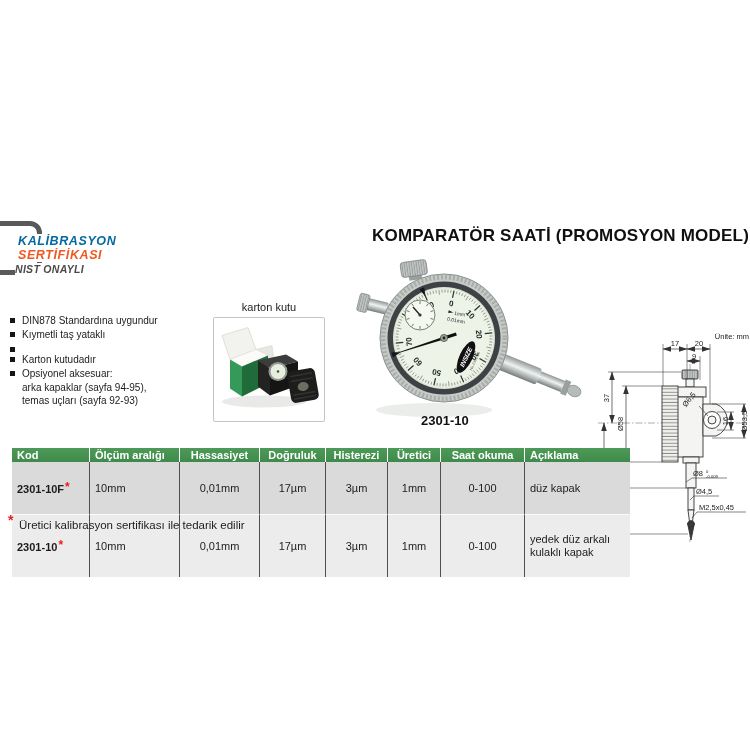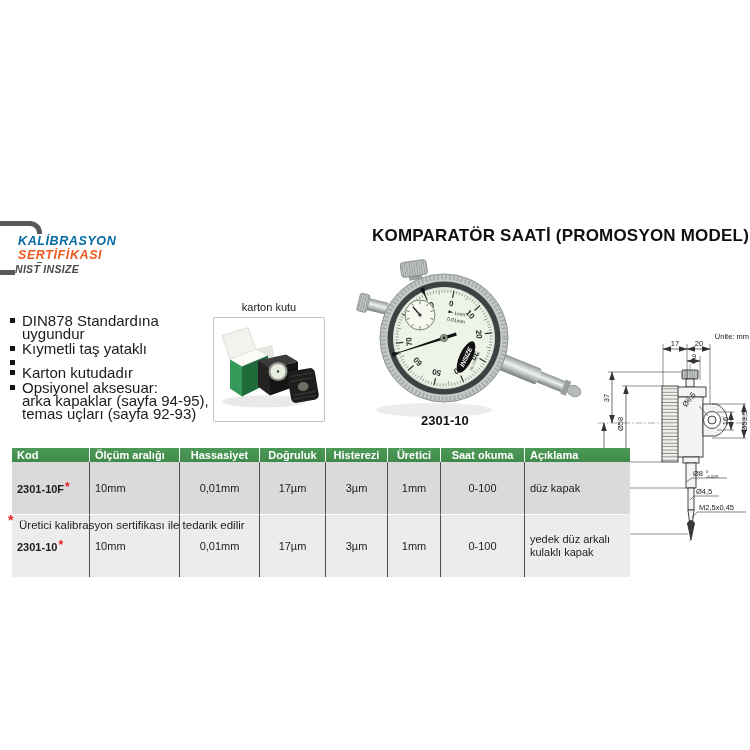--- a/index.html
+++ b/index.html
@@ -16,21 +16,21 @@
   .cert-l3{left:15px;top:263px;font-size:10.5px;letter-spacing:.3px;color:#4a4a4c;}
 
   
   .title{position:absolute;left:372px;top:226px;font-size:17px;font-weight:bold;
          color:#101010;white-space:nowrap;letter-spacing:.2px;}
 
   
   .features{position:absolute;left:10px;top:314px;width:215px;margin:0;padding:0;list-style:none;}
   .features li{display:flex;margin:0 0 1px 0;}
   .features .bullet{flex:0 0 auto;width:5px;height:5px;background:#161616;margin:4px 7px 0 0;}
-  .features .ftext{font-size:15px;line-height:13.4px;color:#1b1b1b;}
+  .features .ftext{font-size:10px;line-height:13.4px;color:#1b1b1b;}
 
   
   .carton-label{position:absolute;left:213px;top:301px;width:112px;text-align:center;
                 font-size:11px;color:#222;}
   .carton-box{position:absolute;left:213px;top:317px;width:110px;height:103px;
               border:1px solid #c4c4c4;border-radius:2px;background:#fff;}
 
   
   .gauge{position:absolute;left:356px;top:258px;width:235px;height:182px;}
   .model{position:absolute;left:421px;top:413px;font-size:13px;font-weight:bold;color:#111;}
@@ -63,21 +63,21 @@
 </style>
 </head>
 <body>
 
 <div class="page">
 
   <div>
     <div class="cert-icon"></div>
     <div class="cert-l cert-l1">KALİBRASYON</div>
     <div class="cert-l cert-l2">SERTİFİKASI</div>
-    <div class="cert-l cert-l3">NIST INSIZE</div>
+    <div class="cert-l cert-l3">NIST ONAYLI</div>
   </div>
 
   <div class="title">KOMPARATÖR SAATİ (PROMOSYON MODEL)</div>
 
   <ul class="features" id="feature-list">
       <li>
         <span class="bullet"></span>
         <div class="ftext">
           <div>DIN878 Standardına uygundur</div>
         </div>

